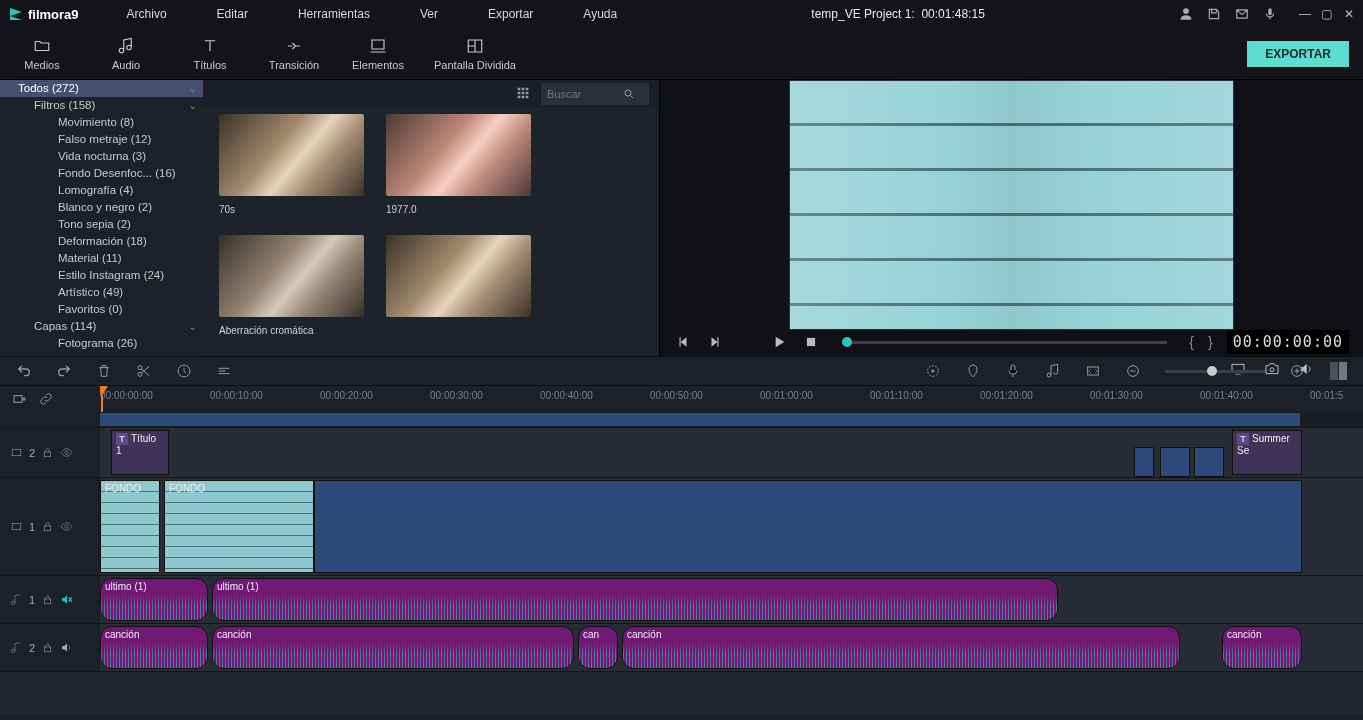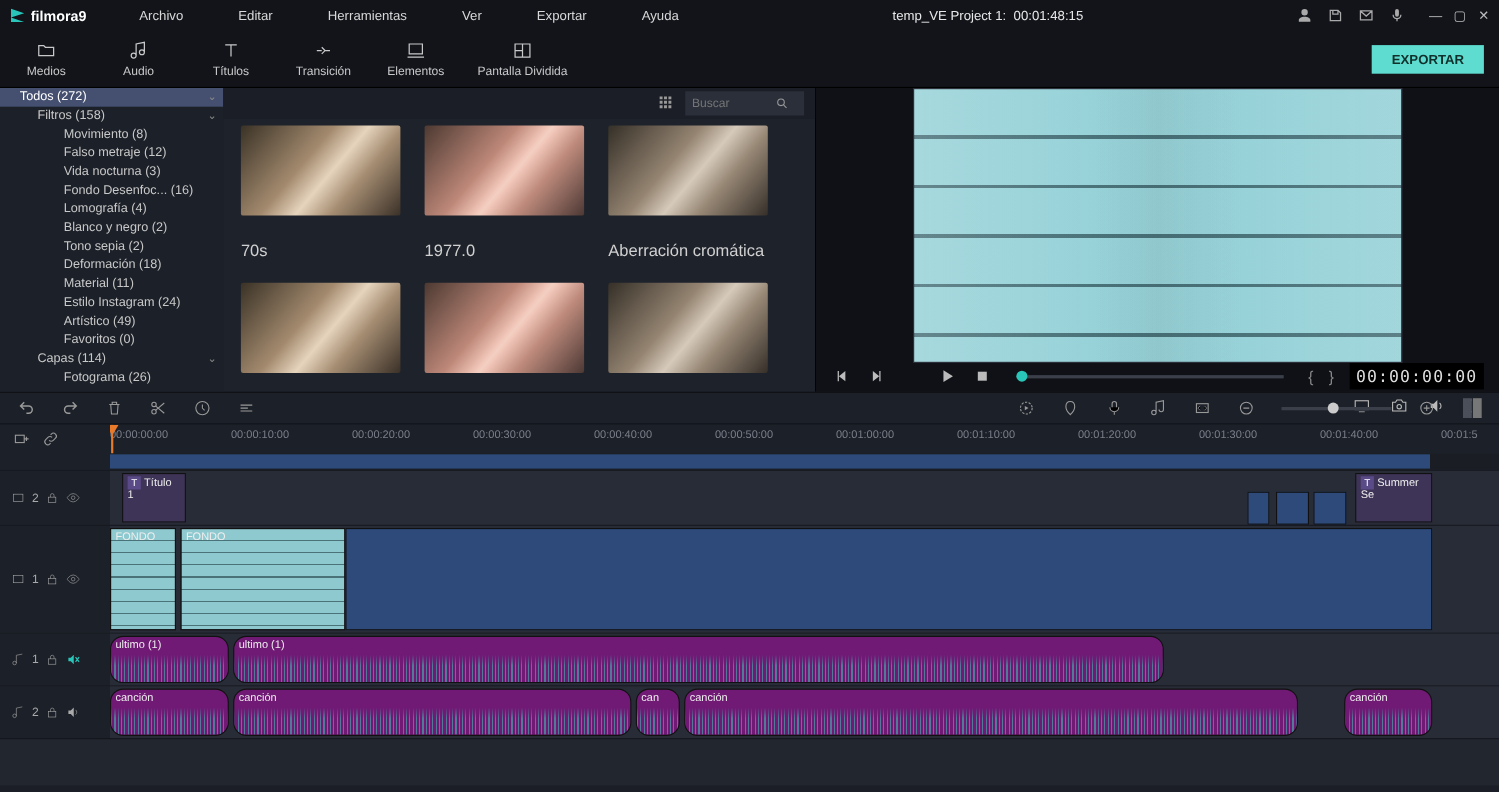--- a/index.html
+++ b/index.html
@@ -21,39 +21,39 @@
 
 .tabs-bar { height: 52px; background: #12141a; display: flex; align-items: stretch; border-bottom: 1px solid #000; }
 .tab { width: 84px; display: flex; flex-direction: column; align-items: center; justify-content: center; gap: 4px; color: #c8c8c8; cursor: pointer; font-size: 11px; }
 .tab.active { color: #2ac5b9; border-bottom: 2px solid #2ac5b9; }
 .tab svg { width: 18px; height: 18px; }
 .tabs-spacer { flex: 1; display:flex; align-items:center; justify-content:flex-end; padding-right: 14px;}
 .export-btn { background: #5edcd0; color: #11302c; font-weight: 600; padding: 6px 18px; border: none; cursor: pointer; font-size: 12px; }
 
 
 .main { display: flex; height: 276px; }
-.left-panel { width: 742px; display: flex; background: #1e222b; border-right: 1px solid #000;}
+.left-panel { width: 660px; display: flex; background: #1e222b; border-right: 1px solid #000;}
 .sidebar { width: 203px; background: #1c2028; overflow: hidden; }
 .side-item { height: 17px; line-height: 17px; padding-left: 18px; font-size: 11.5px; cursor: pointer; white-space: nowrap; display:flex; align-items:center; justify-content:space-between; padding-right:6px;}
 .side-item.hl { background: #455070; color:#fff;}
 .side-item.indent1 { padding-left: 34px; }
 .side-item.indent2 { padding-left: 58px; }
 .chev { font-size:10px; color:#888;}
 
 .browser { flex: 1; display: flex; flex-direction: column; }
 .browser-top { height: 28px; display: flex; align-items: center; justify-content: flex-end; gap: 10px; padding: 0 10px; background:#1b1e26;}
 .search-box { display:flex; align-items:center; background:#2a2f3a; height:22px; width:108px; padding:0 6px; gap:6px;}
 .search-box input { background:transparent; border:none; outline:none; color:#ccc; width:70px; font-size:11px;}
 .grid-icon { color:#999; cursor:pointer; }
 .thumbs { flex:1; overflow:hidden; padding: 6px 16px; display:flex; flex-wrap:wrap; gap: 20px 22px; align-content:flex-start;}
 .thumb { width: 145px; }
 .thumb-img { width: 145px; height: 82px; background: linear-gradient(130deg,#3a3226 0%,#a38a6e 40%,#e6d4bd 55%,#a58d72 70%,#3b3128 100%); border-radius:2px; position:relative; overflow:hidden;}
 .thumb-img.v1977 { filter: hue-rotate(-25deg) saturate(1.4) brightness(1.05) contrast(0.9); }
 .thumb-img.vab { filter: saturate(0.7) brightness(0.95); }
-.thumb-label { margin-top: 24px; font-size: 15px; color:#d0d0d0;}
+.thumb-label { margin-top: 8px; font-size: 10px; color:#d0d0d0;}
 
 
 .preview-panel { flex:1; background:#0f1116; display:flex; flex-direction:column; }
 .preview-canvas { flex:1; display:flex; align-items:center; justify-content:center; padding: 0 30px;}
 .canvas-img { width: 445px; height: 250px; background:
   repeating-linear-gradient(180deg, #97d2d8 0 42px, #4a7279 42px 45px),
   linear-gradient(90deg, rgba(255,255,255,0.15) 0%, rgba(0,0,0,0.05) 50%, rgba(255,255,255,0.1) 100%);
   background-blend-mode: overlay;
   border:1px solid #2a2f3a;
 }

